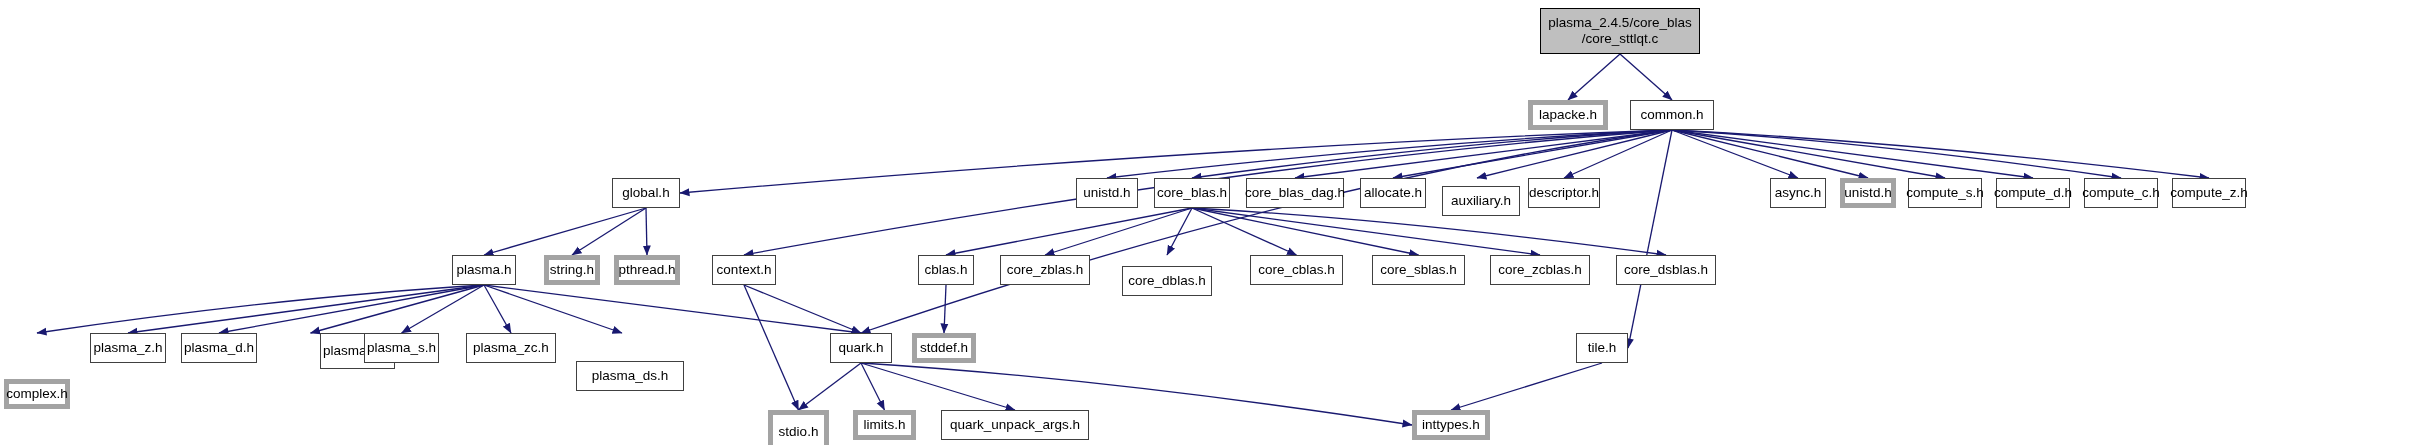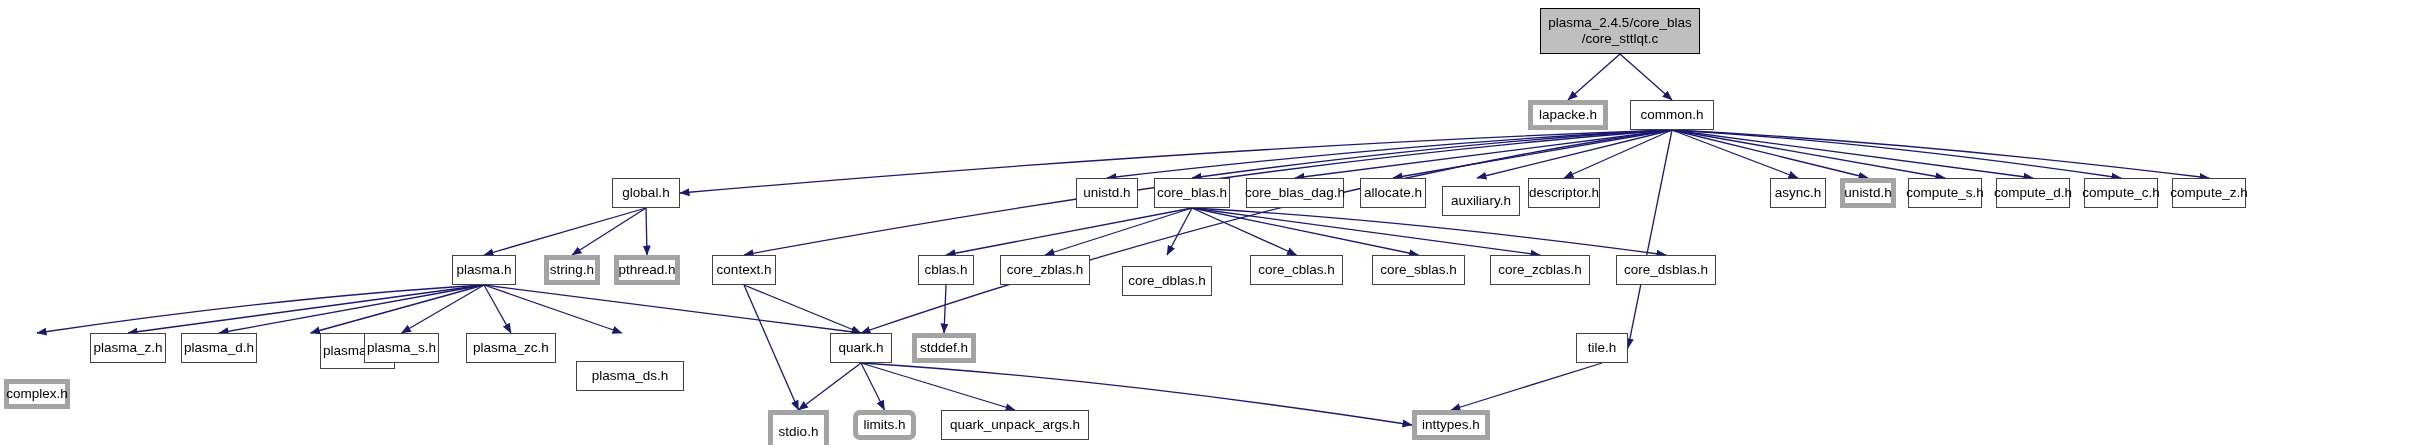--- a/index.html
+++ b/index.html
@@ -115,16 +115,16 @@
     <div class="node int" style="left: 90px; top: 333px; width: 76px; height: 30px;">plasma_z.h</div>
     <div class="node int" style="left: 181px; top: 333px; width: 76px; height: 30px;">plasma_d.h</div>
     <div class="node int" style="left: 273px; top: 333px; width: 75px; height: 36px; margin-left: 47px;">plasma_c.h</div>
     <div class="node int" style="left: 364px; top: 333px; width: 75px; height: 30px;">plasma_s.h</div>
     <div class="node int" style="left: 466px; top: 333px; width: 90px; height: 30px;">plasma_zc.h</div>
     <div class="node int" style="left: 576px; top: 333px; width: 108px; height: 30px; margin-top: 28px;">plasma_ds.h</div>
     <div class="node int" style="left: 830px; top: 333px; width: 62px; height: 30px;">quark.h</div>
     <div class="node ext" style="left: 912px; top: 333px; width: 64px; height: 30px;">stddef.h</div>
     <div class="node int" style="left: 1576px; top: 333px; width: 52px; height: 30px;">tile.h</div>
     <div class="node ext" style="left: 768px; top: 410px; width: 61px; height: 43px;">stdio.h</div>
-    <div class="node ext" style="left: 853px; top: 410px; width: 63px; height: 30px; border-radius: 7px;">limits.h</div>
+    <div class="node ext" style="left: 853px; top: 410px; width: 63px; height: 30px;">limits.h</div>
     <div class="node int" style="left: 941px; top: 410px; width: 148px; height: 30px;">quark_unpack_args.h</div>
     <div class="node ext" style="left: 1412px; top: 410px; width: 78px; height: 30px;">inttypes.h</div>
   </div>
 
 </body></html>

